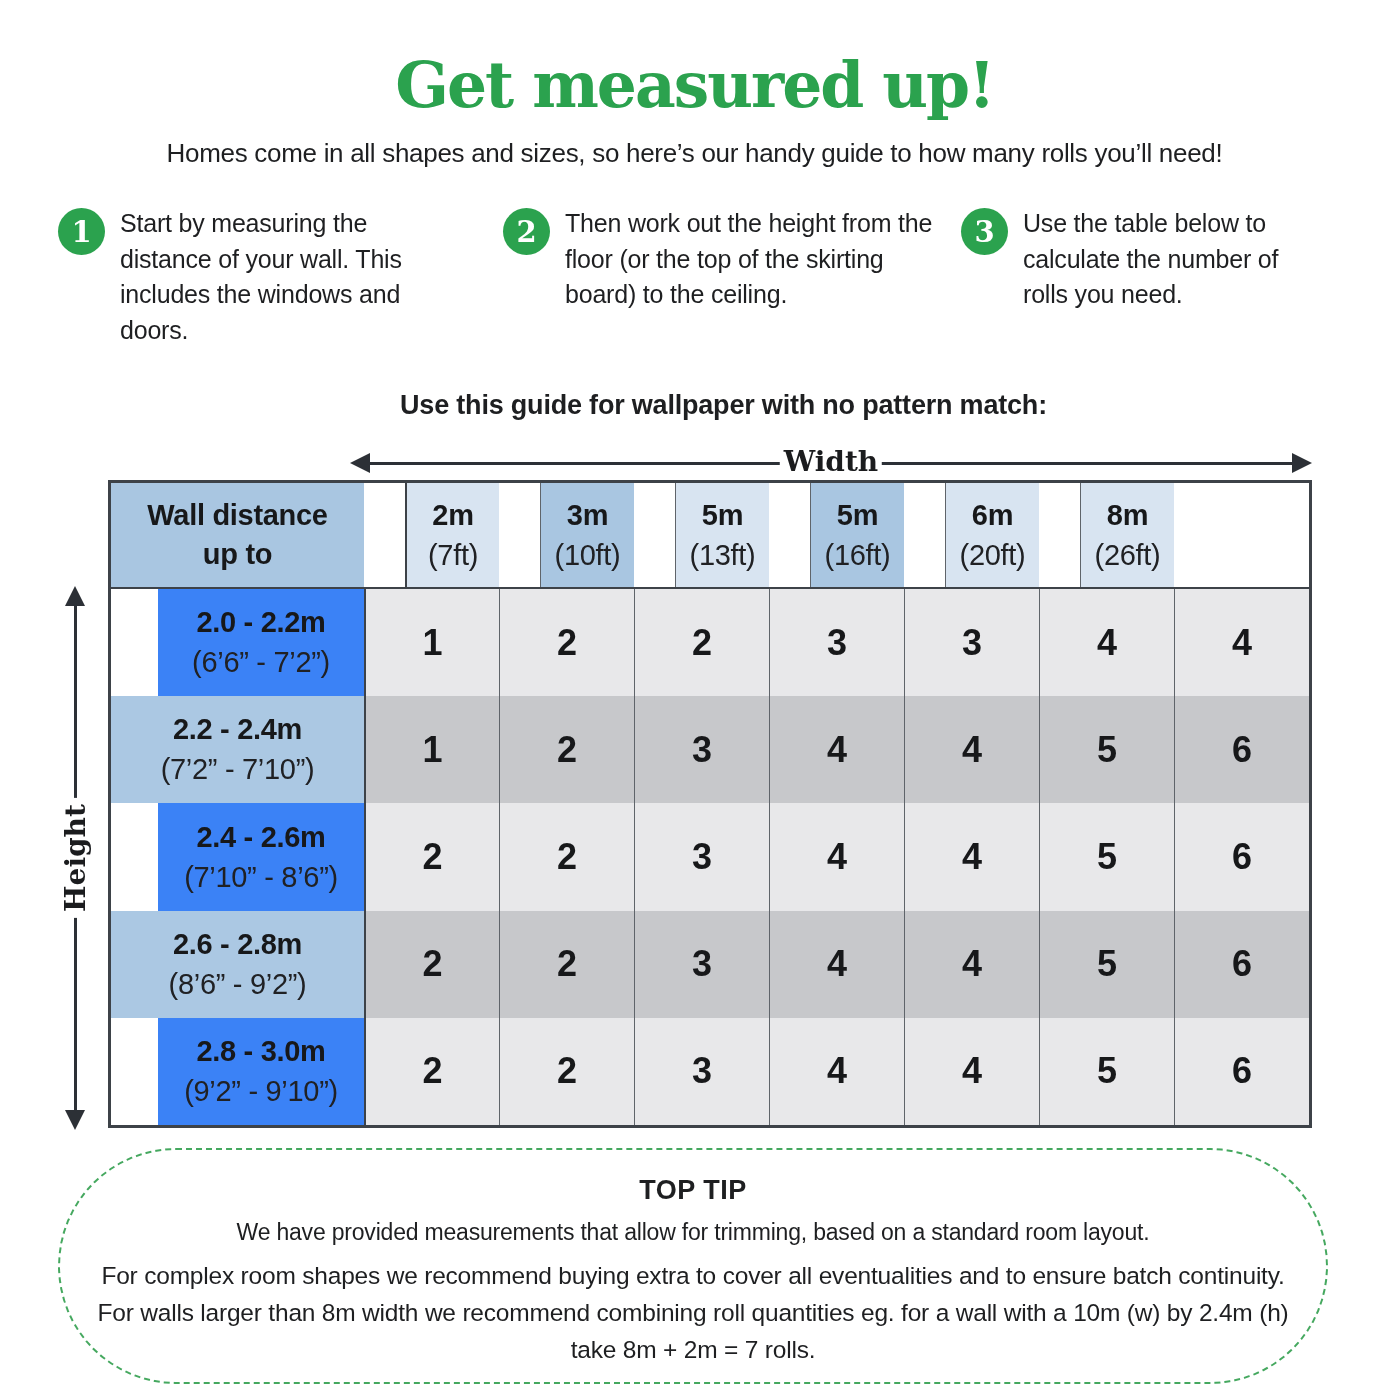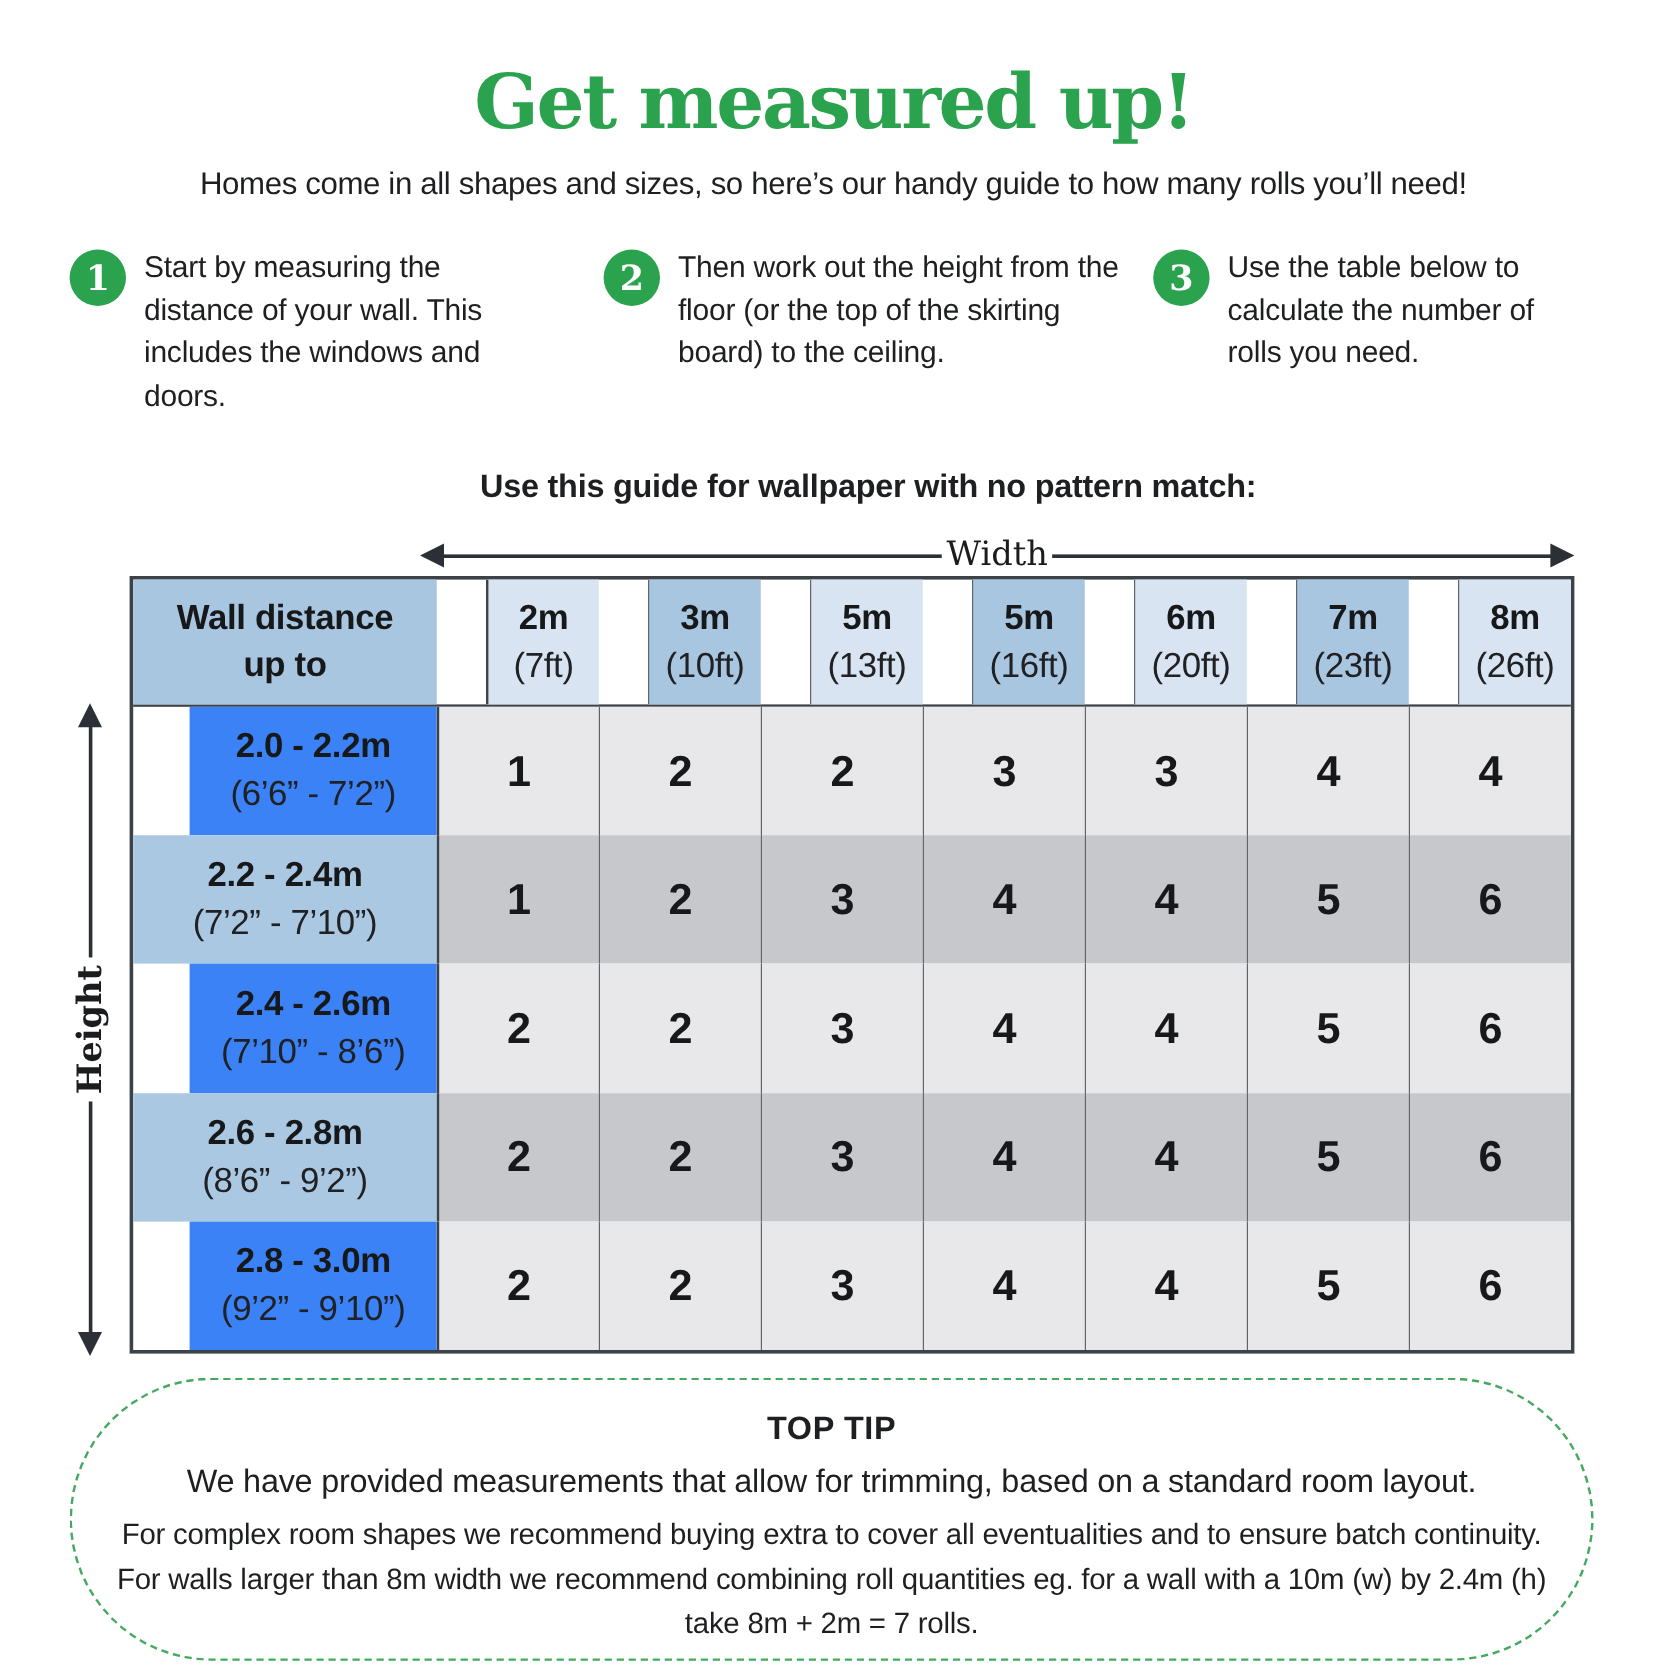--- a/index.html
+++ b/index.html
@@ -38,21 +38,21 @@
   }
   
   .width-arrow{ position:absolute; left:350px; top:450px; width:962px; height:26px; }
   .wa-line{ position:absolute; left:10px; right:10px; top:12px; height:3px; background:#2c3036; }
   .wa-head{ position:absolute; top:3px; width:0; height:0; border-top:10.5px solid transparent; border-bottom:10.5px solid transparent; }
   .wa-left{ left:0; border-right:20px solid #2c3036; }
   .wa-right{ right:0; border-left:20px solid #2c3036; }
   .wa-label{
     position:absolute; left:50%; top:50%; transform:translate(-50%,-54%);
     background:#ffffff; padding:0 4px;
-    font-family:"DejaVu Serif", serif; font-weight:normal; font-size:28px; color:#1b1c1e;
+    font-family:"DejaVu Serif", serif; font-weight:bold; font-size:28px; color:#1b1c1e;
   }
   
   .height-arrow{ position:absolute; left:59px; top:586px; width:32px; height:544px; }
   .ha-line{ position:absolute; top:10px; bottom:10px; left:14.5px; width:3px; background:#2c3036; }
   .ha-head{ position:absolute; left:5.5px; width:0; height:0; border-left:10.5px solid transparent; border-right:10.5px solid transparent; }
   .ha-top{ top:0; border-bottom:20px solid #2c3036; }
   .ha-bottom{ bottom:0; border-top:20px solid #2c3036; }
   .ha-label{
     position:absolute; left:50%; top:50%; transform:translate(-50%,-50%) rotate(-90deg);
     background:#ffffff; padding:0 6px; white-space:nowrap;
@@ -81,21 +81,21 @@
   .b-dark { background:#abc8e3; }
   .g-light{ background:#e8e8ea; }
   .g-dark { background:#c7c8cb; }
   
   .top-tip{
     position:absolute; left:58px; top:1148px; width:1270px; height:236px;
     border:2px dashed #45a85f; border-radius:118px; box-sizing:border-box;
     text-align:center;
   }
   .tip-heading{ margin-top:25px; font-size:27px; font-weight:bold; letter-spacing:0.5px; }
-  .tip-p1{ margin:13px 40px 0; font-size:27px; letter-spacing:-0.2px; }
+  .tip-p1{ margin:13px 40px 0; font-size:23px; letter-spacing:-0.2px; }
   .tip-p2{ margin:11px 26px 0; font-size:24.5px; line-height:37px; letter-spacing:-0.2px; }
 </style>
 </head>
 <body>
 
 <div class="page">
 
   <div class="title">Get measured up!</div>
   <div class="subtitle">Homes come in all shapes and sizes, so here’s our handy guide to how many rolls you’ll need!</div>
 
@@ -156,24 +156,20 @@
         <div class="l2">(13ft)</div>
       </div>
       <div class="cell h-dark">
         <div class="l1">5m</div>
         <div class="l2">(16ft)</div>
       </div>
       <div class="cell h-light">
         <div class="l1">6m</div>
         <div class="l2">(20ft)</div>
       </div>
-      <div class="cell h-dark">
-        <div class="l1">7m</div>
-        <div class="l2">(23ft)</div>
-      </div>
       <div class="cell h-light">
         <div class="l1">8m</div>
         <div class="l2">(26ft)</div>
       </div>
     </div>
 
     <div class="trow tbody">
       <div class="cell first b-light">
         <div class="l1">2.0 - 2.2m</div>
         <div class="l2">(6’6” - 7’2”)</div>

